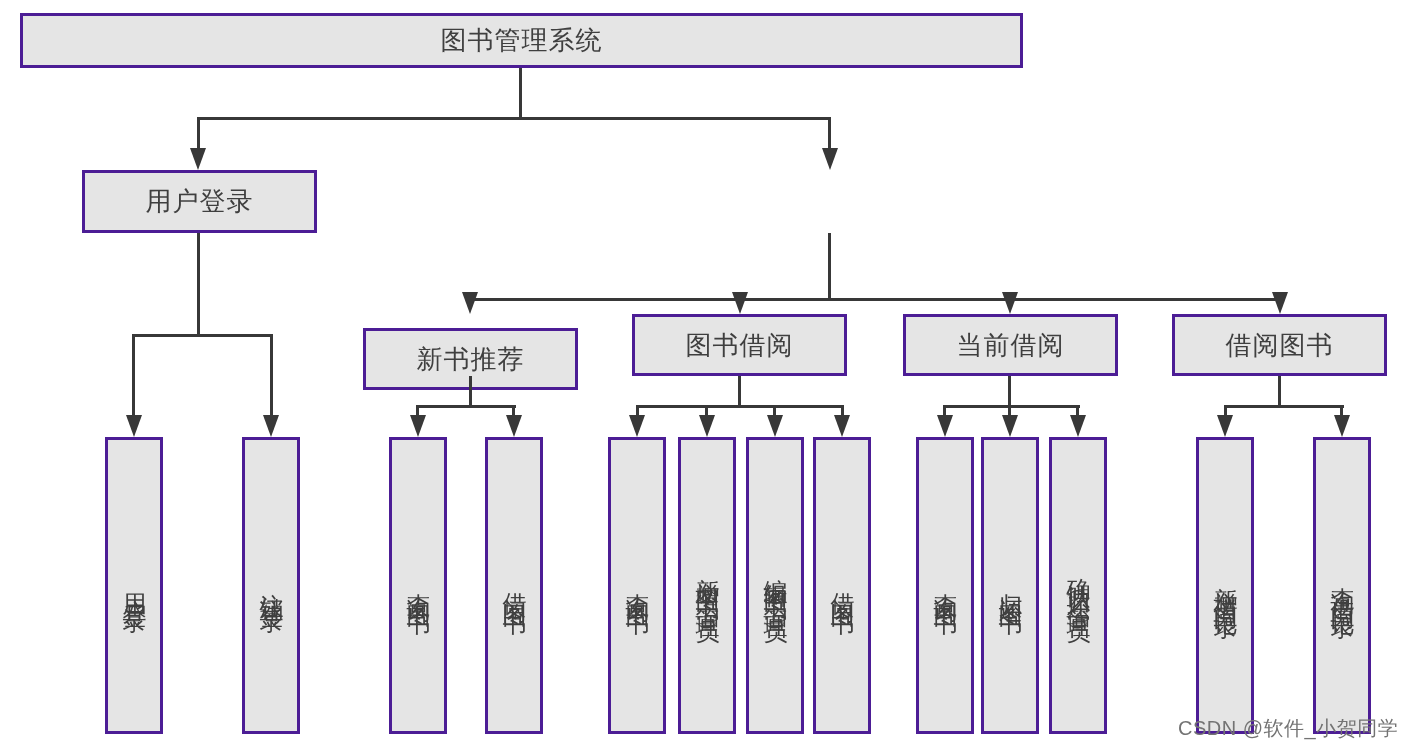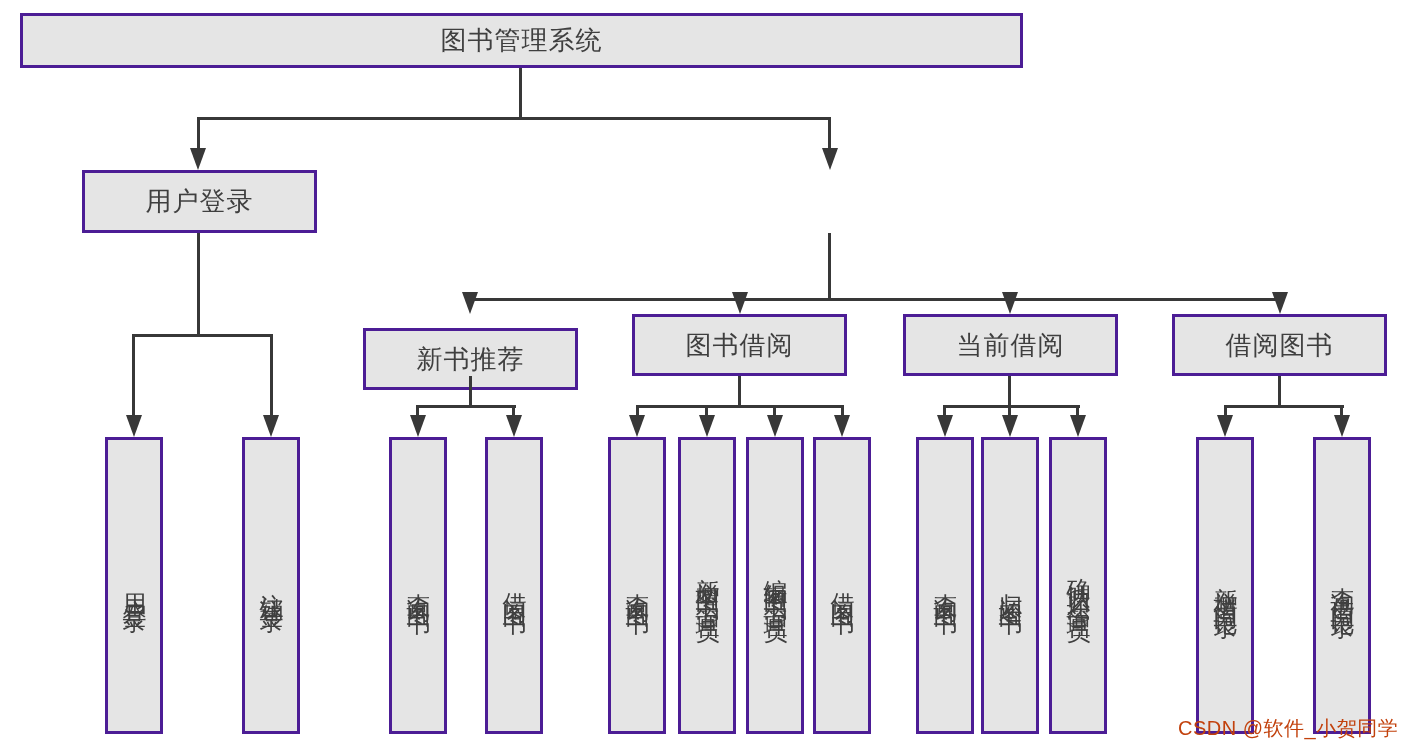--- a/index.html
+++ b/index.html
@@ -23,21 +23,21 @@
   .vline { position:absolute; width:3px; background:#383838; }
   .hline { position:absolute; height:3px; background:#383838; }
   .arrowhead {
     position:absolute; width:0; height:0;
     border-left:8px solid transparent;
     border-right:8px solid transparent;
     border-top:22px solid #383838;
   }
   .watermark {
     position:absolute; left:1178px; top:715px;
-    font-size:20px; color:#c2410c; letter-spacing:0.5px;
+    font-size:20px; color:#737373; letter-spacing:0.5px;
     z-index:10; white-space:nowrap;
   }
 </style>
 </head>
 <body>
 
 <div id="canvas">
 
   <div class="box hbox" style="left:20px; top:13px; width:1003px; height:55px;">
     <span>图书管理系统</span>

